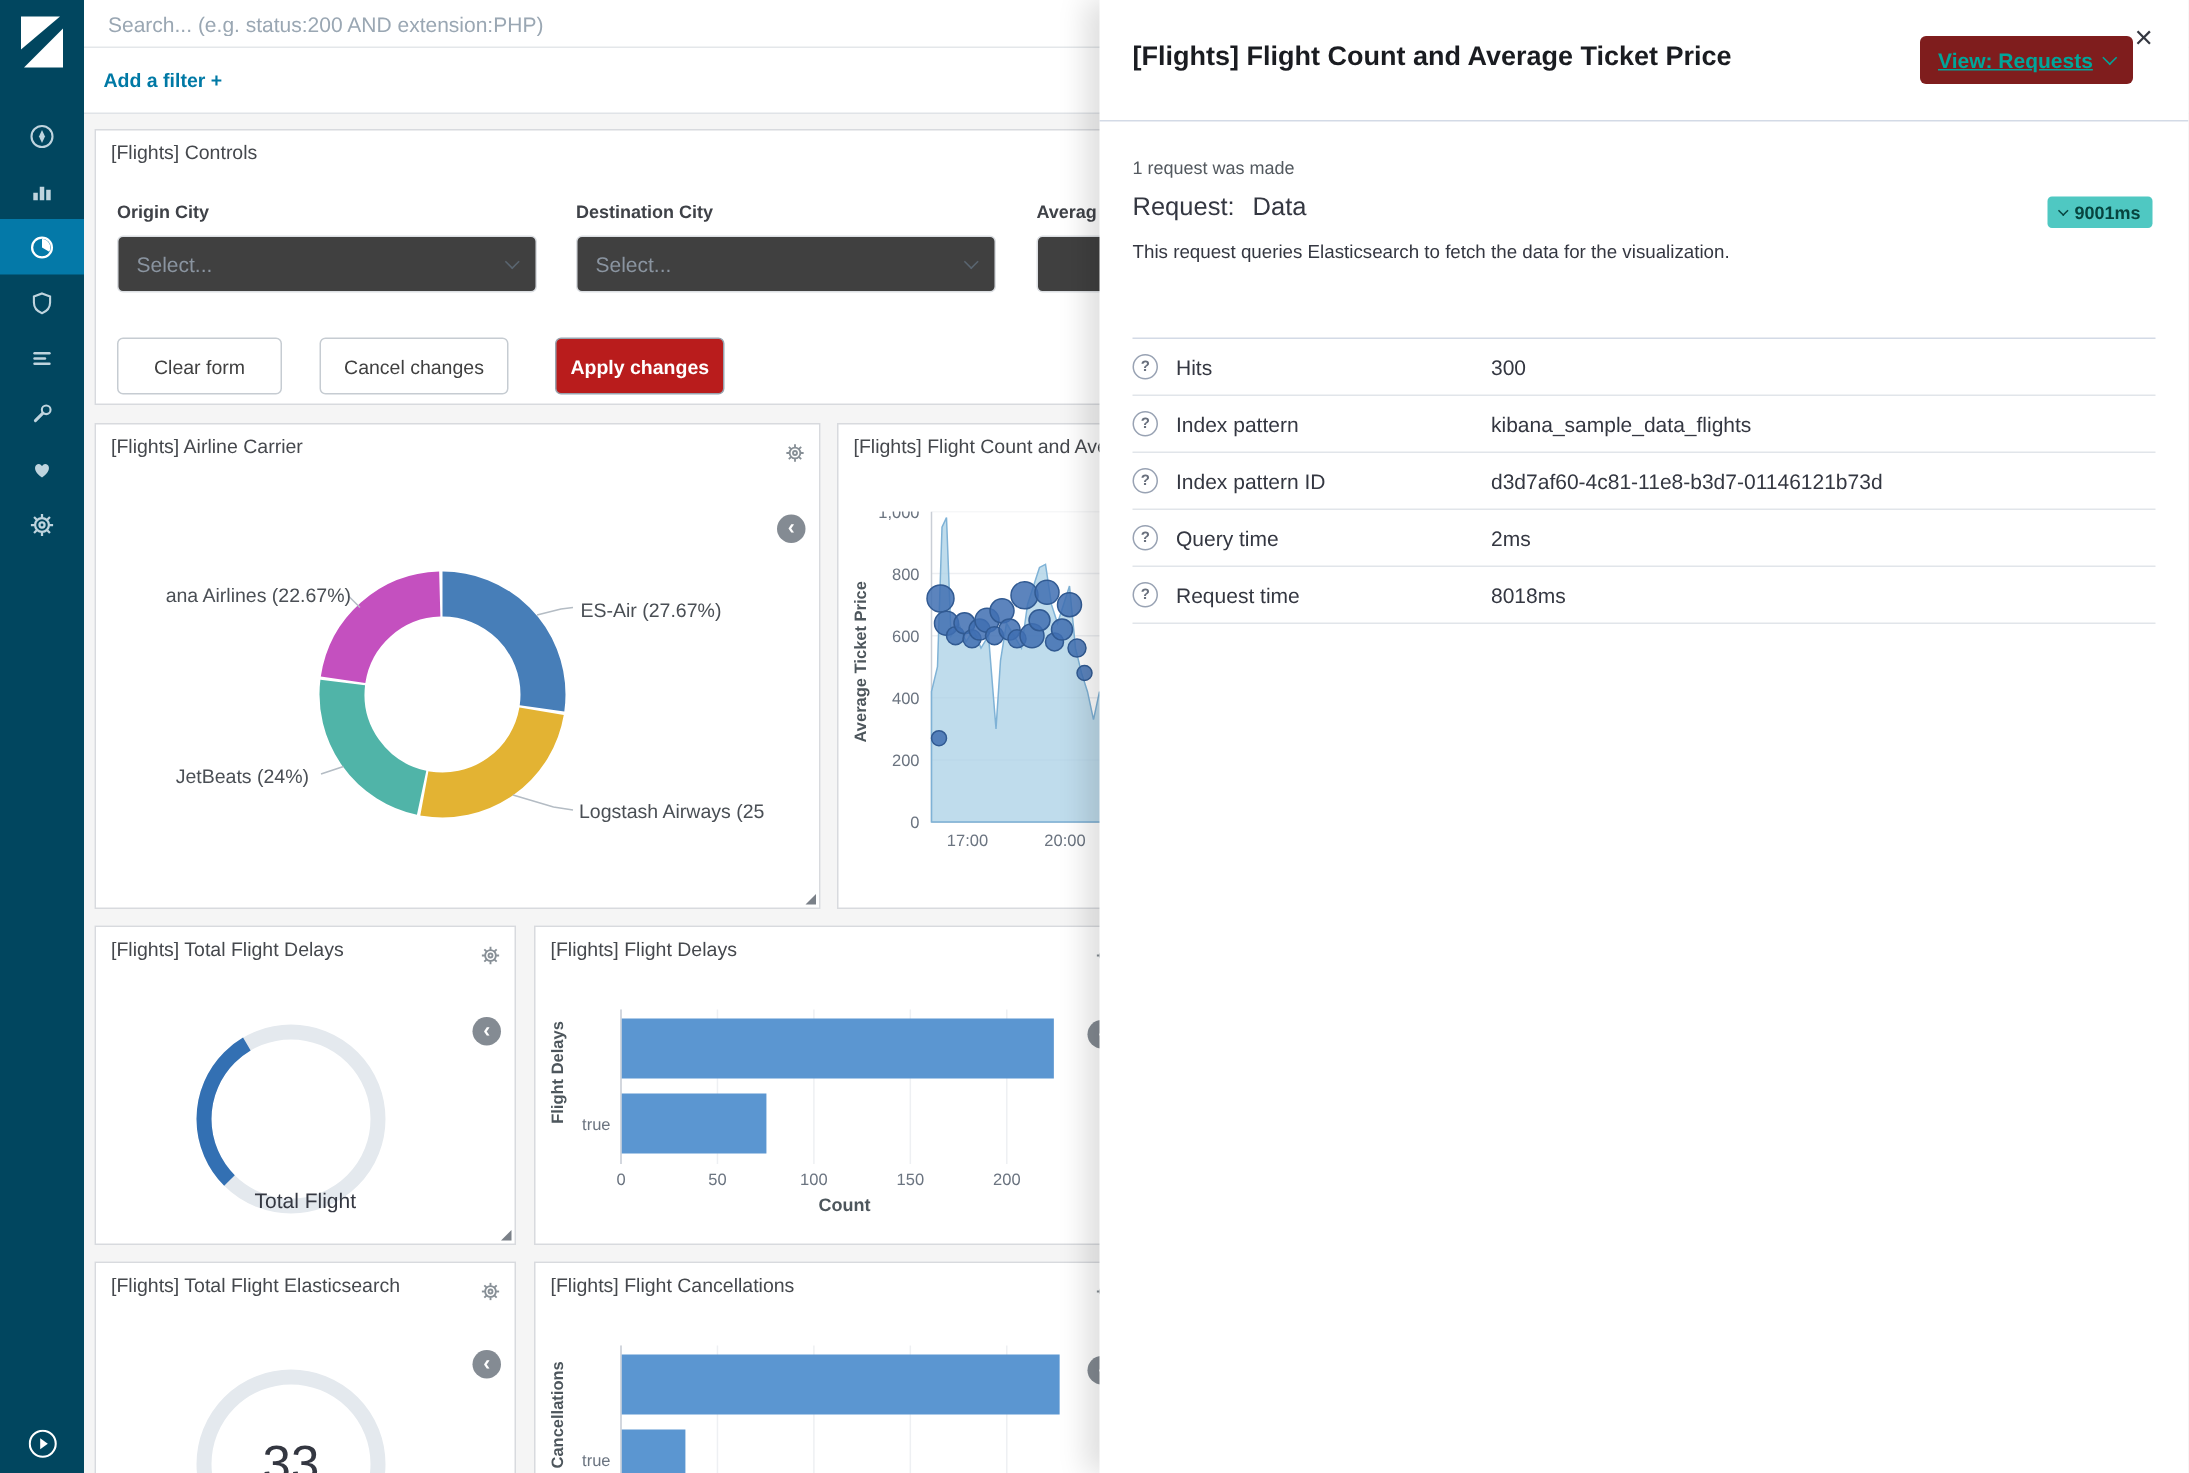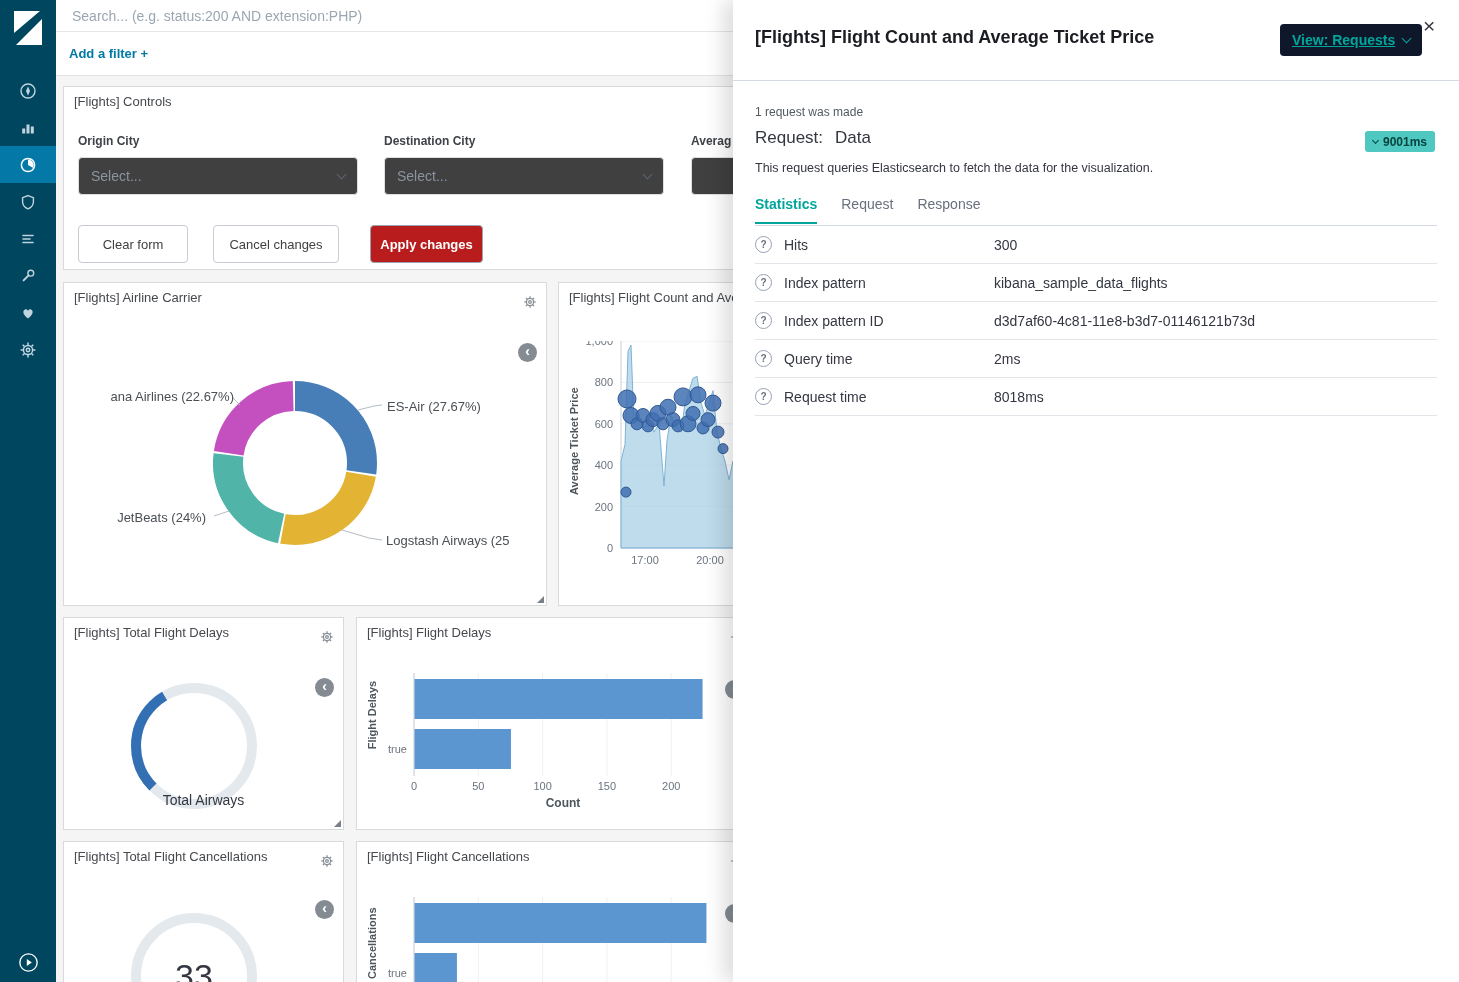--- a/index.html
+++ b/index.html
@@ -48,21 +48,21 @@
   .gauge-value{position:absolute;left:55px;top:53px;width:150px;height:150px;display:flex;align-items:center;justify-content:center;font-size:34px;color:#343741;}
   .gauge-caption{position:absolute;left:0;right:0;top:174px;text-align:center;font-size:14px;color:#343741;}
   .p-flightdelays{left:300px;top:617px;width:398px;height:213px;}
   .xaxis-title{position:absolute;left:57px;width:298px;top:178px;text-align:center;font-size:12px;font-weight:700;color:#4d565c;}
   .p-totalcancel{left:7px;top:841px;width:281px;height:213px;}
   .p-flightcancel{left:300px;top:841px;width:398px;height:213px;}
 
   
   .flyout{position:absolute;left:733px;top:0;width:726px;height:982px;background:#fff;z-index:200;box-shadow:-10px 0 18px rgba(0,0,0,.13);}
   .fly-title{position:absolute;left:22px;top:27px;font-size:18px;font-weight:700;color:#1a1c21;}
-  .view-btn{position:absolute;left:547px;top:24px;height:32px;background:#0f172a;border-radius:4px;display:flex;align-items:center;padding:0 12px;cursor:pointer;}
+  .view-btn{position:absolute;left:547px;top:24px;height:32px;background:#7f1d1d;border-radius:4px;display:flex;align-items:center;padding:0 12px;cursor:pointer;}
   .view-btn span.lbl{color:#00a69b;font-size:14px;font-weight:600;text-decoration:underline;margin-right:8px;}
   .chev-teal{width:7px;height:7px;border-right:1.8px solid #00a69b;border-bottom:1.8px solid #00a69b;transform:rotate(45deg);margin-top:-3px;}
   .fly-close{position:absolute;left:690px;top:15px;font-size:21px;color:#343741;cursor:pointer;line-height:1;}
   .fly-divider{position:absolute;left:0;right:0;top:80px;height:1px;background:#d3dae6;}
   .req-summary{position:absolute;left:22px;top:105px;font-size:12px;color:#53595f;}
   .req-line{position:absolute;left:22px;top:128px;font-size:17px;color:#343741;}
   .req-line .name{margin-left:12px;}
   .dur-badge{position:absolute;right:24px;top:131px;height:21px;background:#4fc8c2;border-radius:3px;display:flex;align-items:center;padding:0 8px;font-size:12px;font-weight:700;color:#07443f;}
   .chev-dark{width:5px;height:5px;border-right:1.6px solid #07443f;border-bottom:1.6px solid #07443f;transform:rotate(45deg);margin:-2px 5px 0 0;}
   .req-desc{position:absolute;left:22px;top:161px;font-size:12.5px;color:#343741;}
@@ -204,21 +204,21 @@
           <line x1="12.5" y1="12.5" x2="14.3" y2="14.3"></line>
         <line x1="14.3" y1="3.7" x2="12.5" y2="5.5"></line>
           <line x1="5.5" y1="12.5" x2="3.7" y2="14.3"></line>
       </svg>
     </span>
     <span class="legend-toggle">‹</span>
     <svg id="gauge-delays" class="gauge-box" width="150" height="150" viewBox="0 0 150 150">
         <circle cx="75" cy="75" r="58" fill="none" stroke="#e4e9ee" stroke-width="10"></circle>
         <circle cx="75" cy="75" r="58" fill="none" stroke="#3370b3" stroke-width="10" stroke-dasharray="105.68317686676063 364.424747816416" transform="rotate(135 75 75)"></circle>
       </svg>
-    <div class="gauge-caption">Total Airways</div>
+    <div class="gauge-caption">Total Flight</div>
     <div class="resize-corner"></div>
   </div>
 
   <div class="panel p-flightdelays">
     <div class="panel-title">[Flights] Flight Delays</div>
     <span class="gear">
       <svg width="14" height="14" viewBox="0 0 18 18" stroke="#878f96" fill="none" stroke-width="1.6">
         <circle cx="9" cy="9" r="4.6"></circle>
           <circle cx="9" cy="9" r="1.7"></circle>
         <line x1="9" y1="1.6" x2="9" y2="4.2"></line>
@@ -242,21 +242,21 @@
         <text x="314.2" y="172" text-anchor="middle" fill="#6b7480" font-size="11">200</text>
         <line x1="57" y1="55" x2="57" y2="158" stroke="#c9ced6"></line>
         <rect x="57.5" y="61" width="288.064" height="40" fill="#5b96d1"></rect>
         <rect x="57.5" y="111" width="96.45" height="40" fill="#5b96d1"></rect>
         <text x="50" y="135" text-anchor="end" fill="#6b7480" font-size="11">true</text>
       </svg>
     <div class="xaxis-title">Count</div>
   </div>
 
   <div class="panel p-totalcancel">
-    <div class="panel-title">[Flights] Total Flight Cancellations</div>
+    <div class="panel-title">[Flights] Total Flight Elasticsearch</div>
     <span class="gear">
       <svg width="14" height="14" viewBox="0 0 18 18" stroke="#878f96" fill="none" stroke-width="1.6">
         <circle cx="9" cy="9" r="4.6"></circle>
           <circle cx="9" cy="9" r="1.7"></circle>
         <line x1="9" y1="1.6" x2="9" y2="4.2"></line>
           <line x1="9" y1="13.8" x2="9" y2="16.4"></line>
         <line x1="1.6" y1="9" x2="4.2" y2="9"></line>
           <line x1="13.8" y1="9" x2="16.4" y2="9"></line>
         <line x1="3.7" y1="3.7" x2="5.5" y2="5.5"></line>
           <line x1="12.5" y1="12.5" x2="14.3" y2="14.3"></line>
@@ -317,25 +317,20 @@
   <div class="req-summary">1 request was made</div>
   <div class="req-line">
     <span>Request:</span><span class="name">Data</span>
   </div>
   <div class="dur-badge">
     <span class="chev-dark"></span>
     <span>9001ms</span>
   </div>
   <div class="req-desc">This request queries Elasticsearch to fetch the data for the visualization.</div>
 
-  <div class="tabs">
-    <span class="tab active">Statistics</span>
-    <span class="tab">Request</span>
-    <span class="tab">Response</span>
-  </div>
   <div class="tabs-divider"></div>
 
   <div class="stats-table">
     <div class="stat-row">
       <span class="q-icon">?</span>
       <span class="stat-label">Hits</span>
       <span class="stat-value">300</span>
     </div>
     <div class="stat-row">
       <span class="q-icon">?</span>

